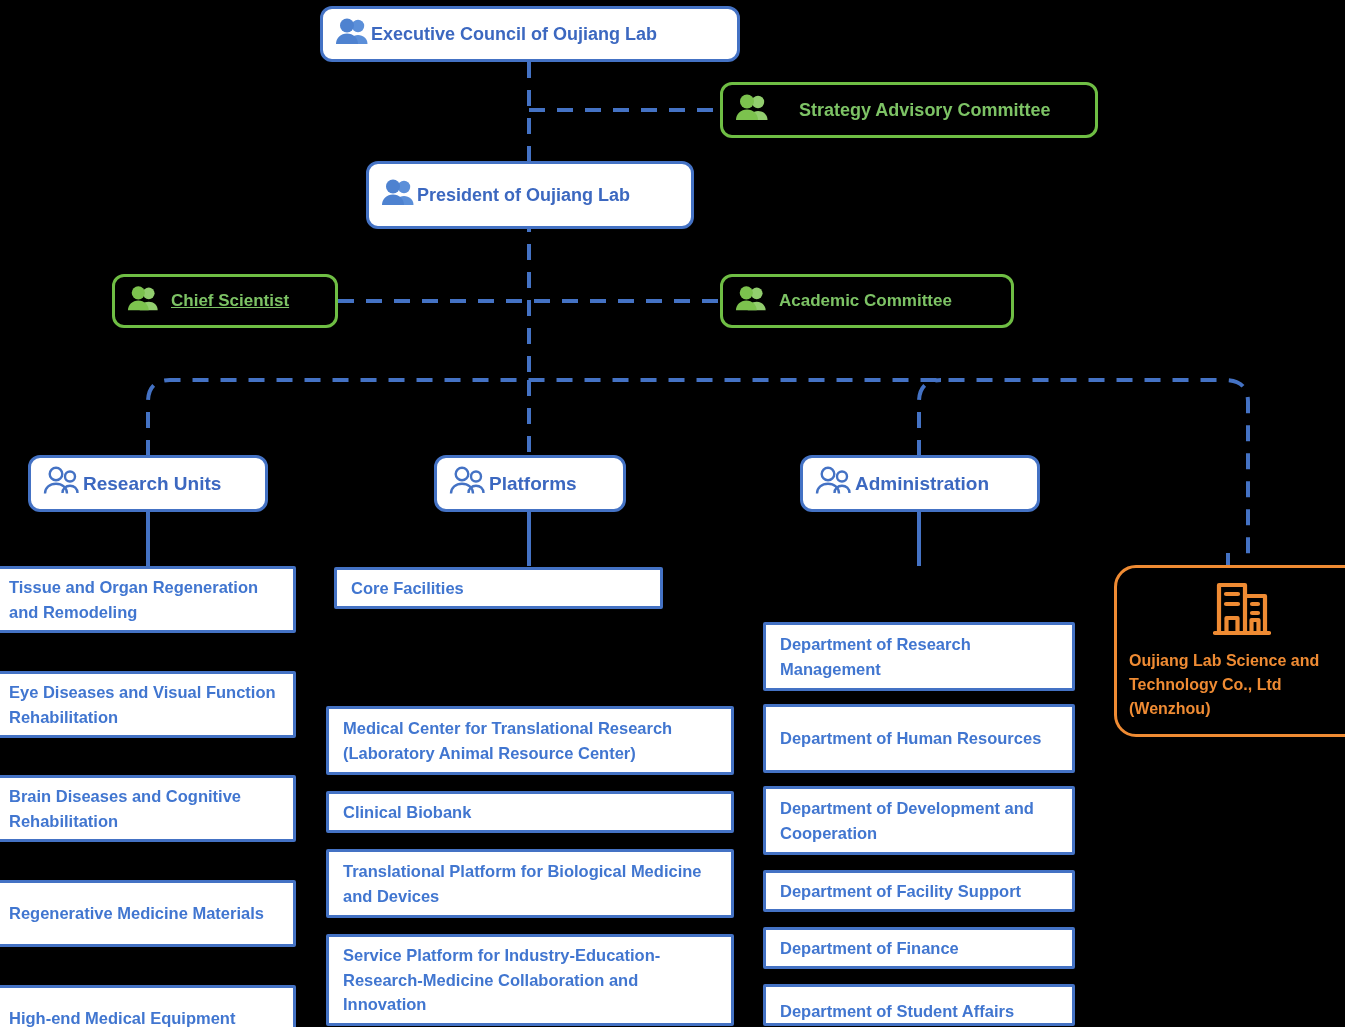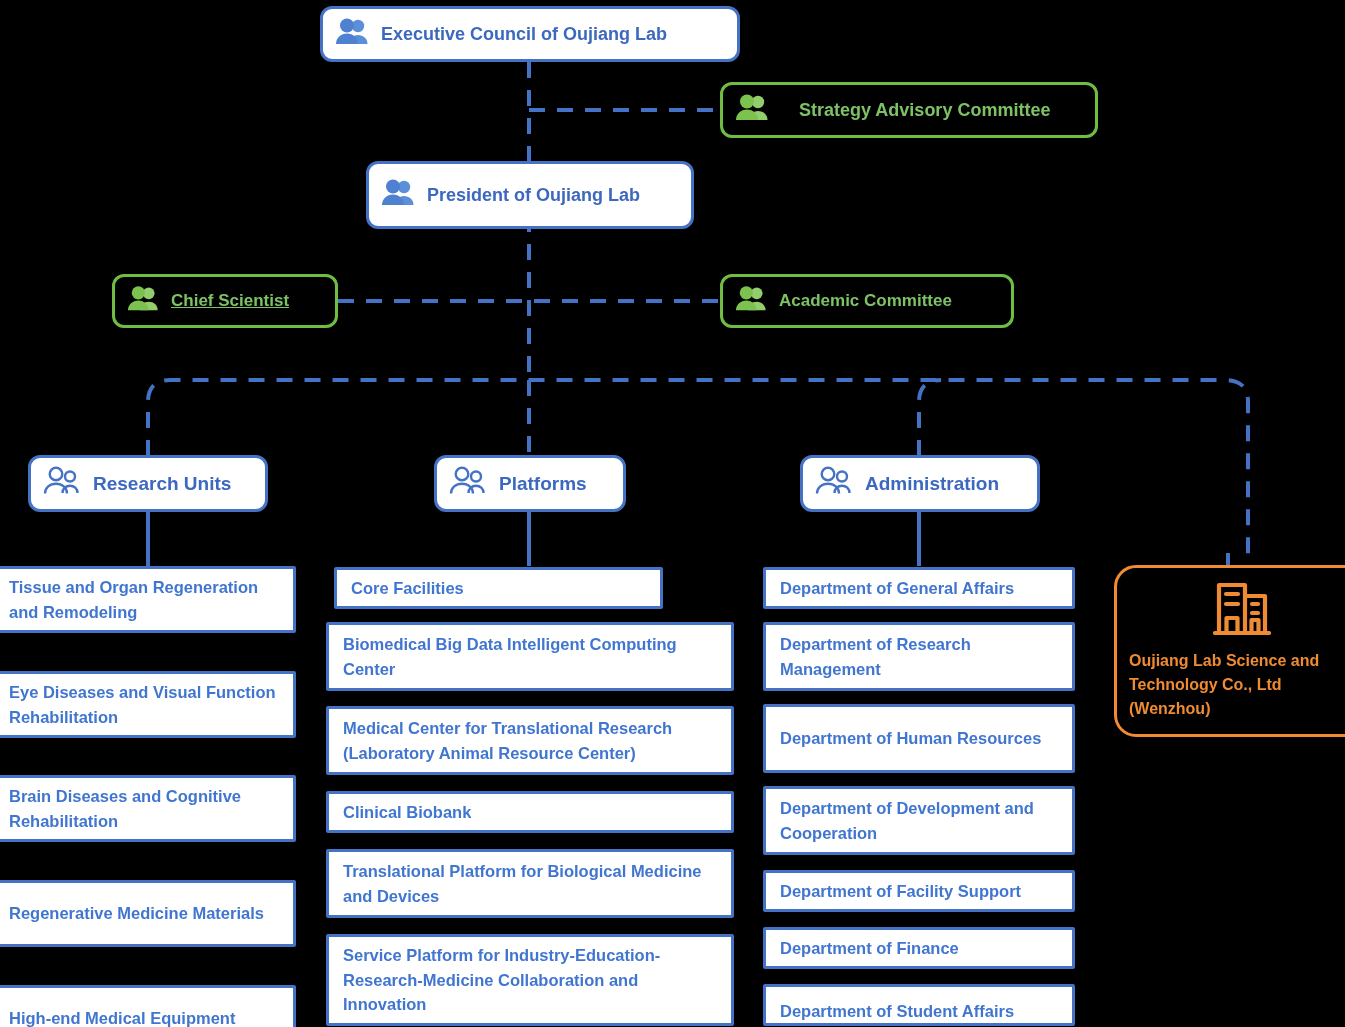--- a/index.html
+++ b/index.html
@@ -34,21 +34,20 @@
     align-items: center;
     z-index: 5;
   }
 
   
   .pill-blue {
     background: #ffffff;
     border: 3px solid #4472C4;
     border-radius: 12px;
     padding: 0 18px 0 12px;
-    gap: 10px;
     color: #3C68C0;
     font-weight: bold;
   }
 
   
   .pill-green {
     background: transparent;
     border: 3px solid #6FBE44;
     border-radius: 12px;
     padding: 0 18px 0 12px;
@@ -258,39 +257,33 @@
   <div class="leaf" style="left:-8px; top:880px; width:304px; height:67px;">
     <span>Regenerative Medicine Materials</span>
   </div>
   <div class="leaf" style="left:-8px; top:985px; width:304px; height:67px;">
     <span>High-end Medical Equipment</span>
   </div>
 
   <div class="leaf" style="left:334px; top:567px; width:329px; height:42px;">
     <span>Core Facilities</span>
   </div>
-  <div class="leaf" style="left:326px; top:622px; width:408px; height:69px;">
-    <span>Biomedical Big Data Intelligent Computing Center</span>
-  </div>
   <div class="leaf" style="left:326px; top:706px; width:408px; height:69px;">
     <span>Medical Center for Translational Research (Laboratory Animal Resource Center)</span>
   </div>
   <div class="leaf" style="left:326px; top:791px; width:408px; height:42px;">
     <span>Clinical Biobank</span>
   </div>
   <div class="leaf" style="left:326px; top:849px; width:408px; height:69px;justify-content:flex-end;">
     <span>Translational Platform for Biological Medicine and Devices</span>
   </div>
   <div class="leaf" style="left:326px; top:934px; width:408px; height:92px;">
     <span>Service Platform for Industry-Education-Research-Medicine Collaboration and Innovation</span>
   </div>
 
-  <div class="leaf" style="left:763px; top:567px; width:312px; height:42px;">
-    <span>Department of General Affairs</span>
-  </div>
   <div class="leaf" style="left:763px; top:622px; width:312px; height:69px;">
     <span>Department of Research Management</span>
   </div>
   <div class="leaf" style="left:763px; top:704px; width:312px; height:69px;">
     <span>Department of Human Resources</span>
   </div>
   <div class="leaf" style="left:763px; top:786px; width:312px; height:69px;">
     <span>Department of Development and Cooperation</span>
   </div>
   <div class="leaf" style="left:763px; top:870px; width:312px; height:42px;">

